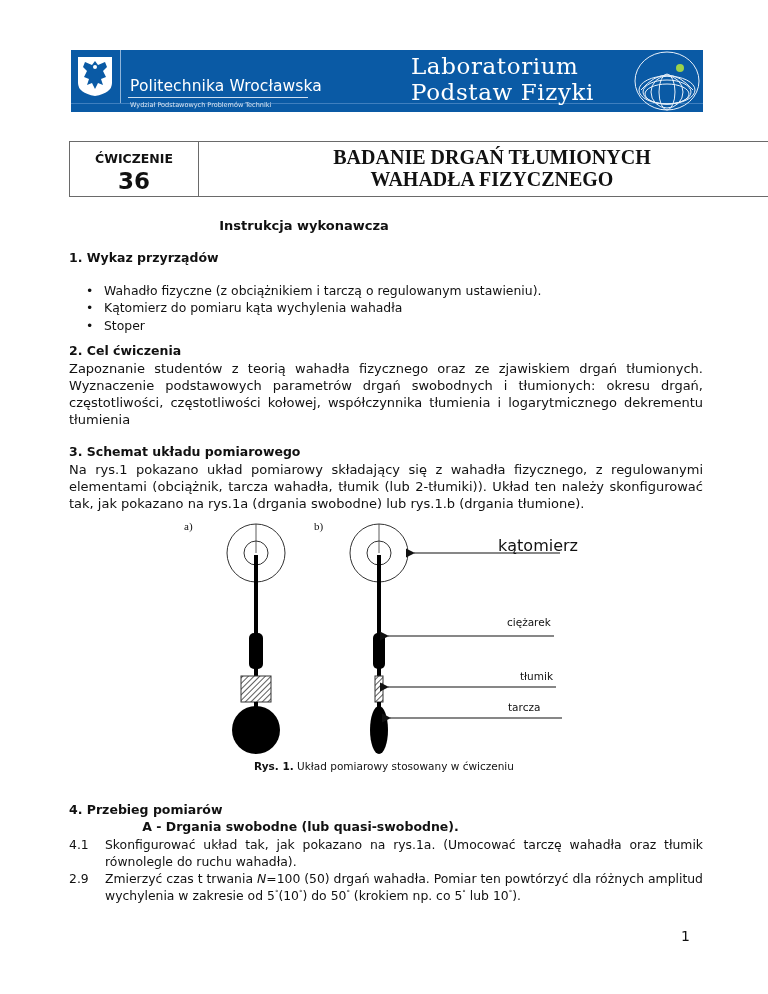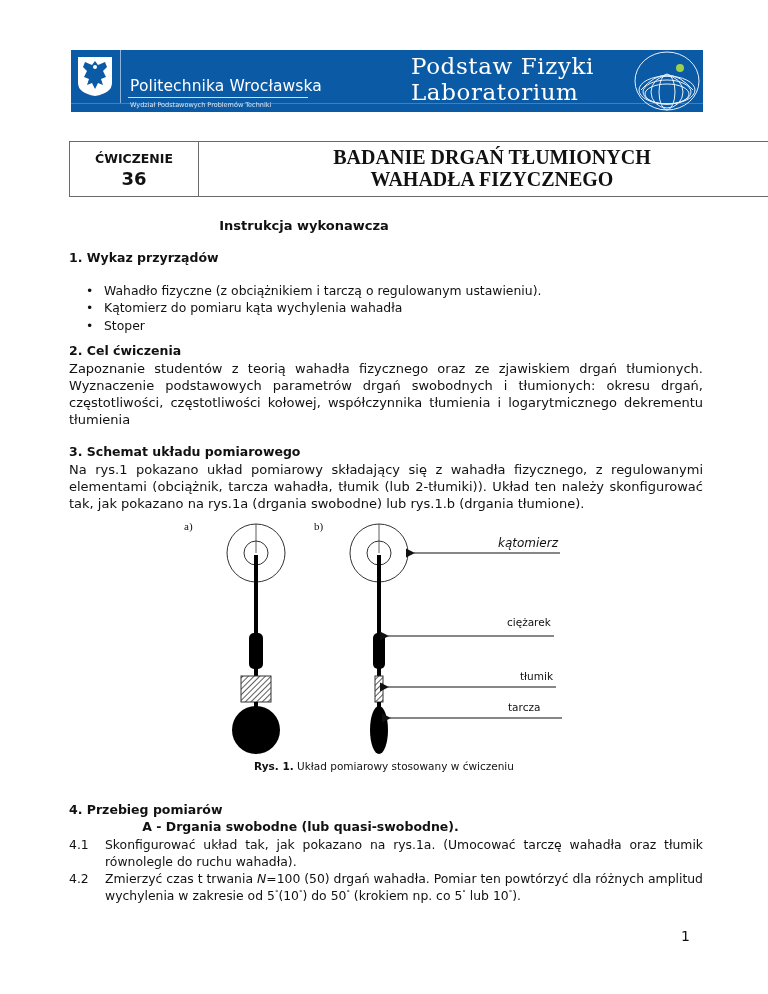--- a/index.html
+++ b/index.html
@@ -14,21 +14,21 @@
   .banner .uni-line { position:absolute; left:57px; top:47px; width:180px; height:1px; background:#cfe0f1; }
   .banner .faculty { position:absolute; left:59px; top:51px; color:#dbe7f4; font-size:6.5px; white-space:nowrap; }
   .banner .hline { position:absolute; left:0; top:53px; width:100%; height:1px; background:#3f7fbf; }
   .banner .lab-title { position:absolute; left:340px; top:3px; color:#fff; font-family:"DejaVu Serif", serif; font-size:23px; line-height:26px; letter-spacing:0.6px; white-space:nowrap; }
   .banner .lab-logo { position:absolute; left:562px; top:0; width:68px; height:62px; }
 
   
   .title-table { left:69px; top:141px; width:718px; height:56px; border:1px solid #6a6a6a; box-sizing:border-box; }
   .title-table .cell-left { position:absolute; left:0; top:0; width:128px; height:100%; border-right:1px solid #6a6a6a; text-align:center; }
   .title-table .ex-label { position:absolute; left:0; width:100%; top:9px; font-weight:bold; font-size:12.5px; }
-  .title-table .ex-num { position:absolute; left:0; width:100%; top:26px; font-weight:bold; font-size:18px; }
+  .title-table .ex-num { position:absolute; left:0; width:100%; top:26px; font-weight:bold; font-size:23px; }
   .title-table .cell-right { position:absolute; left:128px; top:0; right:0; height:100%; text-align:center; font-family:"Liberation Serif", serif; font-weight:bold; font-size:20px; line-height:22px; padding-top:4px; }
 
   .subtitle { left:0; width:608px; top:218px; text-align:center; font-weight:bold; font-size:13px; }
 
   .h { font-weight:bold; font-size:12.5px; white-space:nowrap; }
   .p { font-size:13px; line-height:17px; }
   .justify { text-align:justify; text-align-last:left; }
 
   .bullets { left:69px; top:266px; margin:16px; padding:0; list-style:none; }
   .bullets li { position:relative; padding-left:19px; font-size:12.4px; line-height:17.3px; white-space:nowrap; }
@@ -54,22 +54,22 @@
       <path d="M3 4 L3 30 Q3 40 20 43 Q37 40 37 30 L37 4 Z" fill="#ffffff"></path>
       <path d="M20 8 L17 12 L10 9 L8 14 L12 18 L9 24 L14 26 L12 32 L17 30 L20 36 L23 30 L28 32 L26 26 L31 24 L28 18 L32 14 L30 9 L23 12 Z" fill="#0a5aa5"></path>
       <circle cx="20" cy="14" r="2" fill="#ffffff"></circle>
     </svg>
   </div>
   <div class="hline"></div>
   <div class="uni-name">Politechnika Wrocławska</div>
   <div class="uni-line"></div>
   <div class="faculty">Wydział Podstawowych Problemów Techniki</div>
   <div class="lab-title">
+    <div>Laboratorium</div>
     <div>Podstaw Fizyki</div>
-    <div>Laboratorium</div>
   </div>
   <svg class="lab-logo" viewBox="0 0 68 62">
     <g fill="none" stroke="#e9f1fa" stroke-width="1">
       <ellipse cx="34" cy="31" rx="32" ry="29"></ellipse>
       <ellipse cx="34" cy="40" rx="28" ry="14"></ellipse>
       <ellipse cx="34" cy="44" rx="22" ry="10"></ellipse>
       <ellipse cx="34" cy="42" rx="8" ry="18"></ellipse>
       <ellipse cx="34" cy="42" rx="16" ry="16"></ellipse>
       <ellipse cx="34" cy="42" rx="24" ry="12"></ellipse>
       <path d="M8 40 Q34 10 60 40"></path>
@@ -138,36 +138,36 @@
       <ellipse cx="209" cy="225" rx="9" ry="24" fill="#000"></ellipse>
 
       <line x1="390" y1="48" x2="244" y2="48" stroke="#111" stroke-width="1.2" marker-end="url(#arrow)"></line>
       <line x1="384" y1="131" x2="218" y2="131" stroke="#111" stroke-width="1.2" marker-end="url(#arrow)"></line>
       <line x1="386" y1="182" x2="218" y2="182" stroke="#111" stroke-width="1.2" marker-end="url(#arrow)"></line>
       <line x1="392" y1="213" x2="220" y2="213" stroke="#111" stroke-width="1.2" marker-end="url(#arrow)"></line>
     </g>
   </svg>
   <div class="abs" style="left:14px; top:15px; font-family:'Liberation Serif',serif; font-size:11px;">a)</div>
   <div class="abs" style="left:144px; top:15px; font-family:'Liberation Serif',serif; font-size:11px;">b)</div>
-  <div class="abs" style="left:328px; top:31px; font-size:12px;font-style:italic;">kątomierz</div>
+  <div class="abs" style="left:328px; top:31px; font-size:16px;">kątomierz</div>
   <div class="abs" style="left:337px; top:111px; font-size:10.5px;">ciężarek</div>
   <div class="abs" style="left:350px; top:165px; font-size:10.5px;">tłumik</div>
   <div class="abs" style="left:338px; top:196px; font-size:10.5px;text-align:right;">tarcza</div>
 </div>
 
 <div class="abs caption">
   <b>Rys. 1.</b><span> Układ pomiarowy stosowany w ćwiczeniu</span>
 </div>
 
 <div class="abs h" style="left:69px; top:802px;">4. Przebieg pomiarów</div>
 <div class="abs h" style="left:0; width:641px; top:819px; text-align:center; padding-right:40px; box-sizing:border-box;">A - Drgania swobodne (lub quasi-swobodne).</div>
 
 <div class="step" style="top:836px;">
   <span class="num">4.1</span>
   <div class="txt">Skonfigurować układ tak, jak pokazano na rys.1a. (Umocować tarczę wahadła oraz tłumik równolegle do ruchu wahadła).</div>
 </div>
 
 <div class="step" style="top:870px;">
-  <span class="num">4.2</span>
+  <span class="num">2.9</span>
   <div class="txt"><span>Zmierzyć czas t trwania </span><i>N</i><span>=100 (50) drgań wahadła. Pomiar ten powtórzyć dla różnych amplitud wychylenia w zakresie od 5</span><sup>°</sup><span>(10</span><sup>°</sup><span>) do 50</span><sup>°</sup><span> (krokiem np. co 5</span><sup>°</sup><span> lub 10</span><sup>°</sup><span>).</span></div>
 </div>
 
 <div class="abs page-num">1</div>
 
 </body></html>

